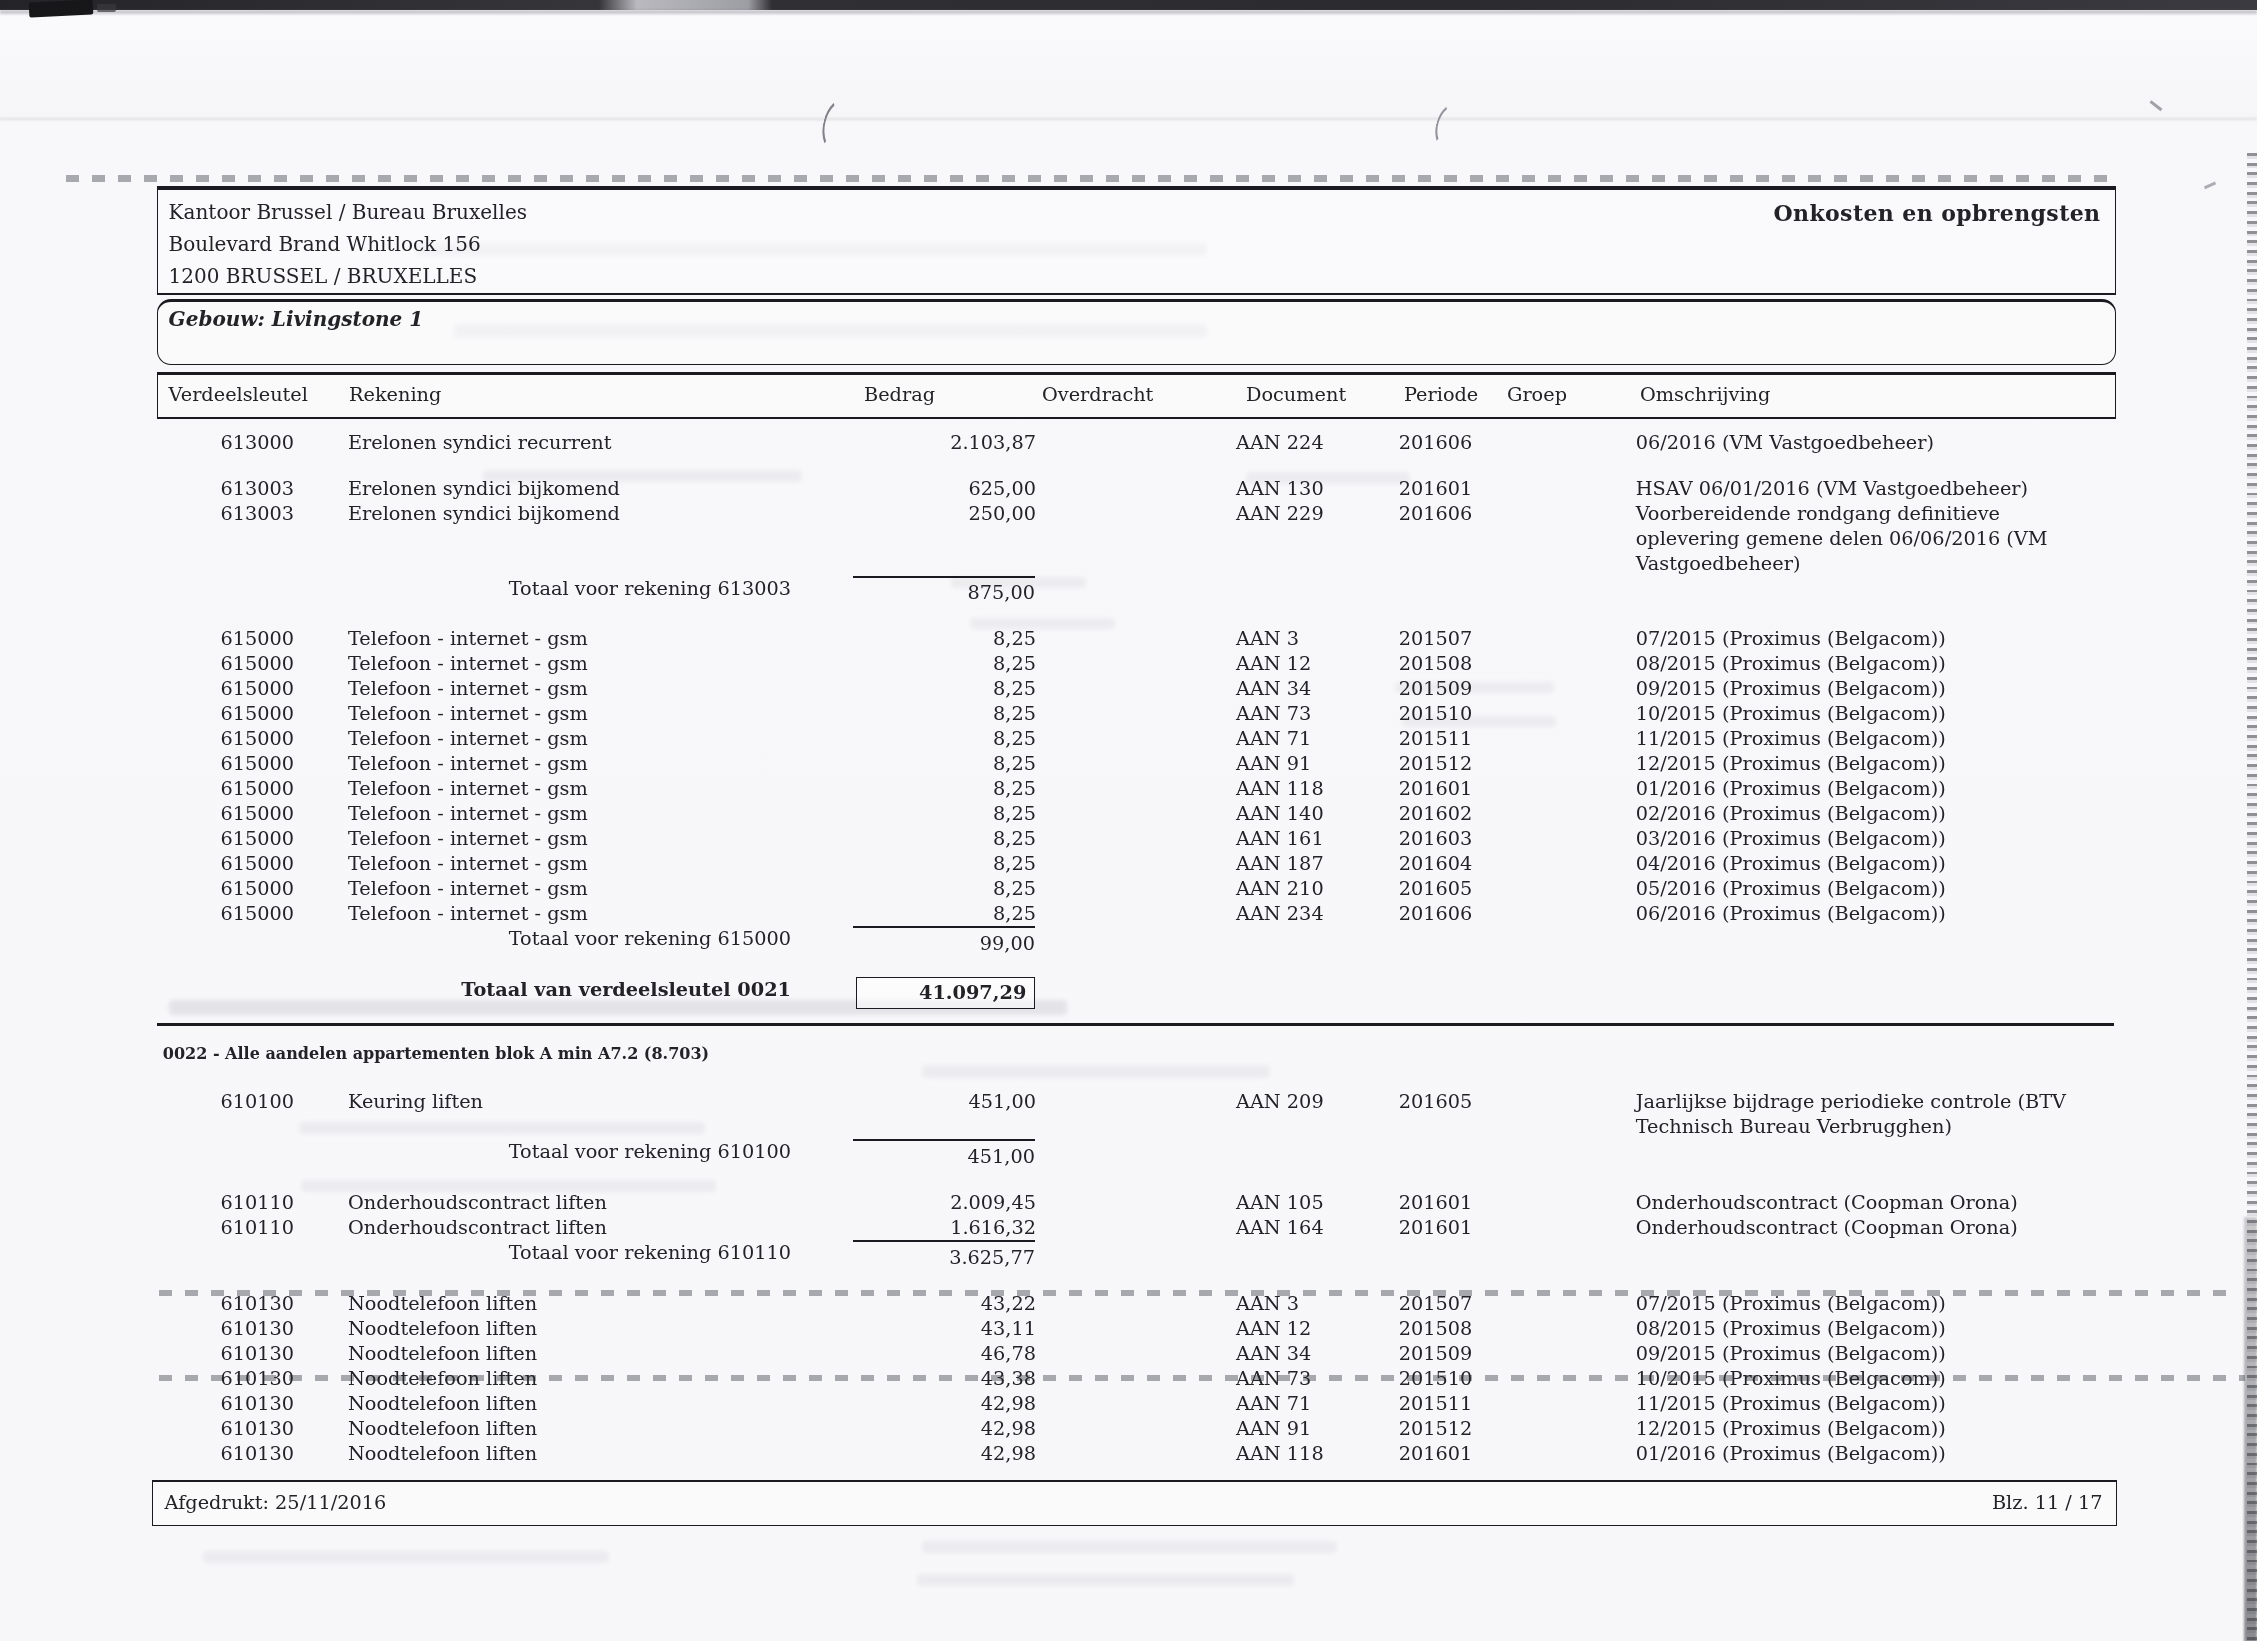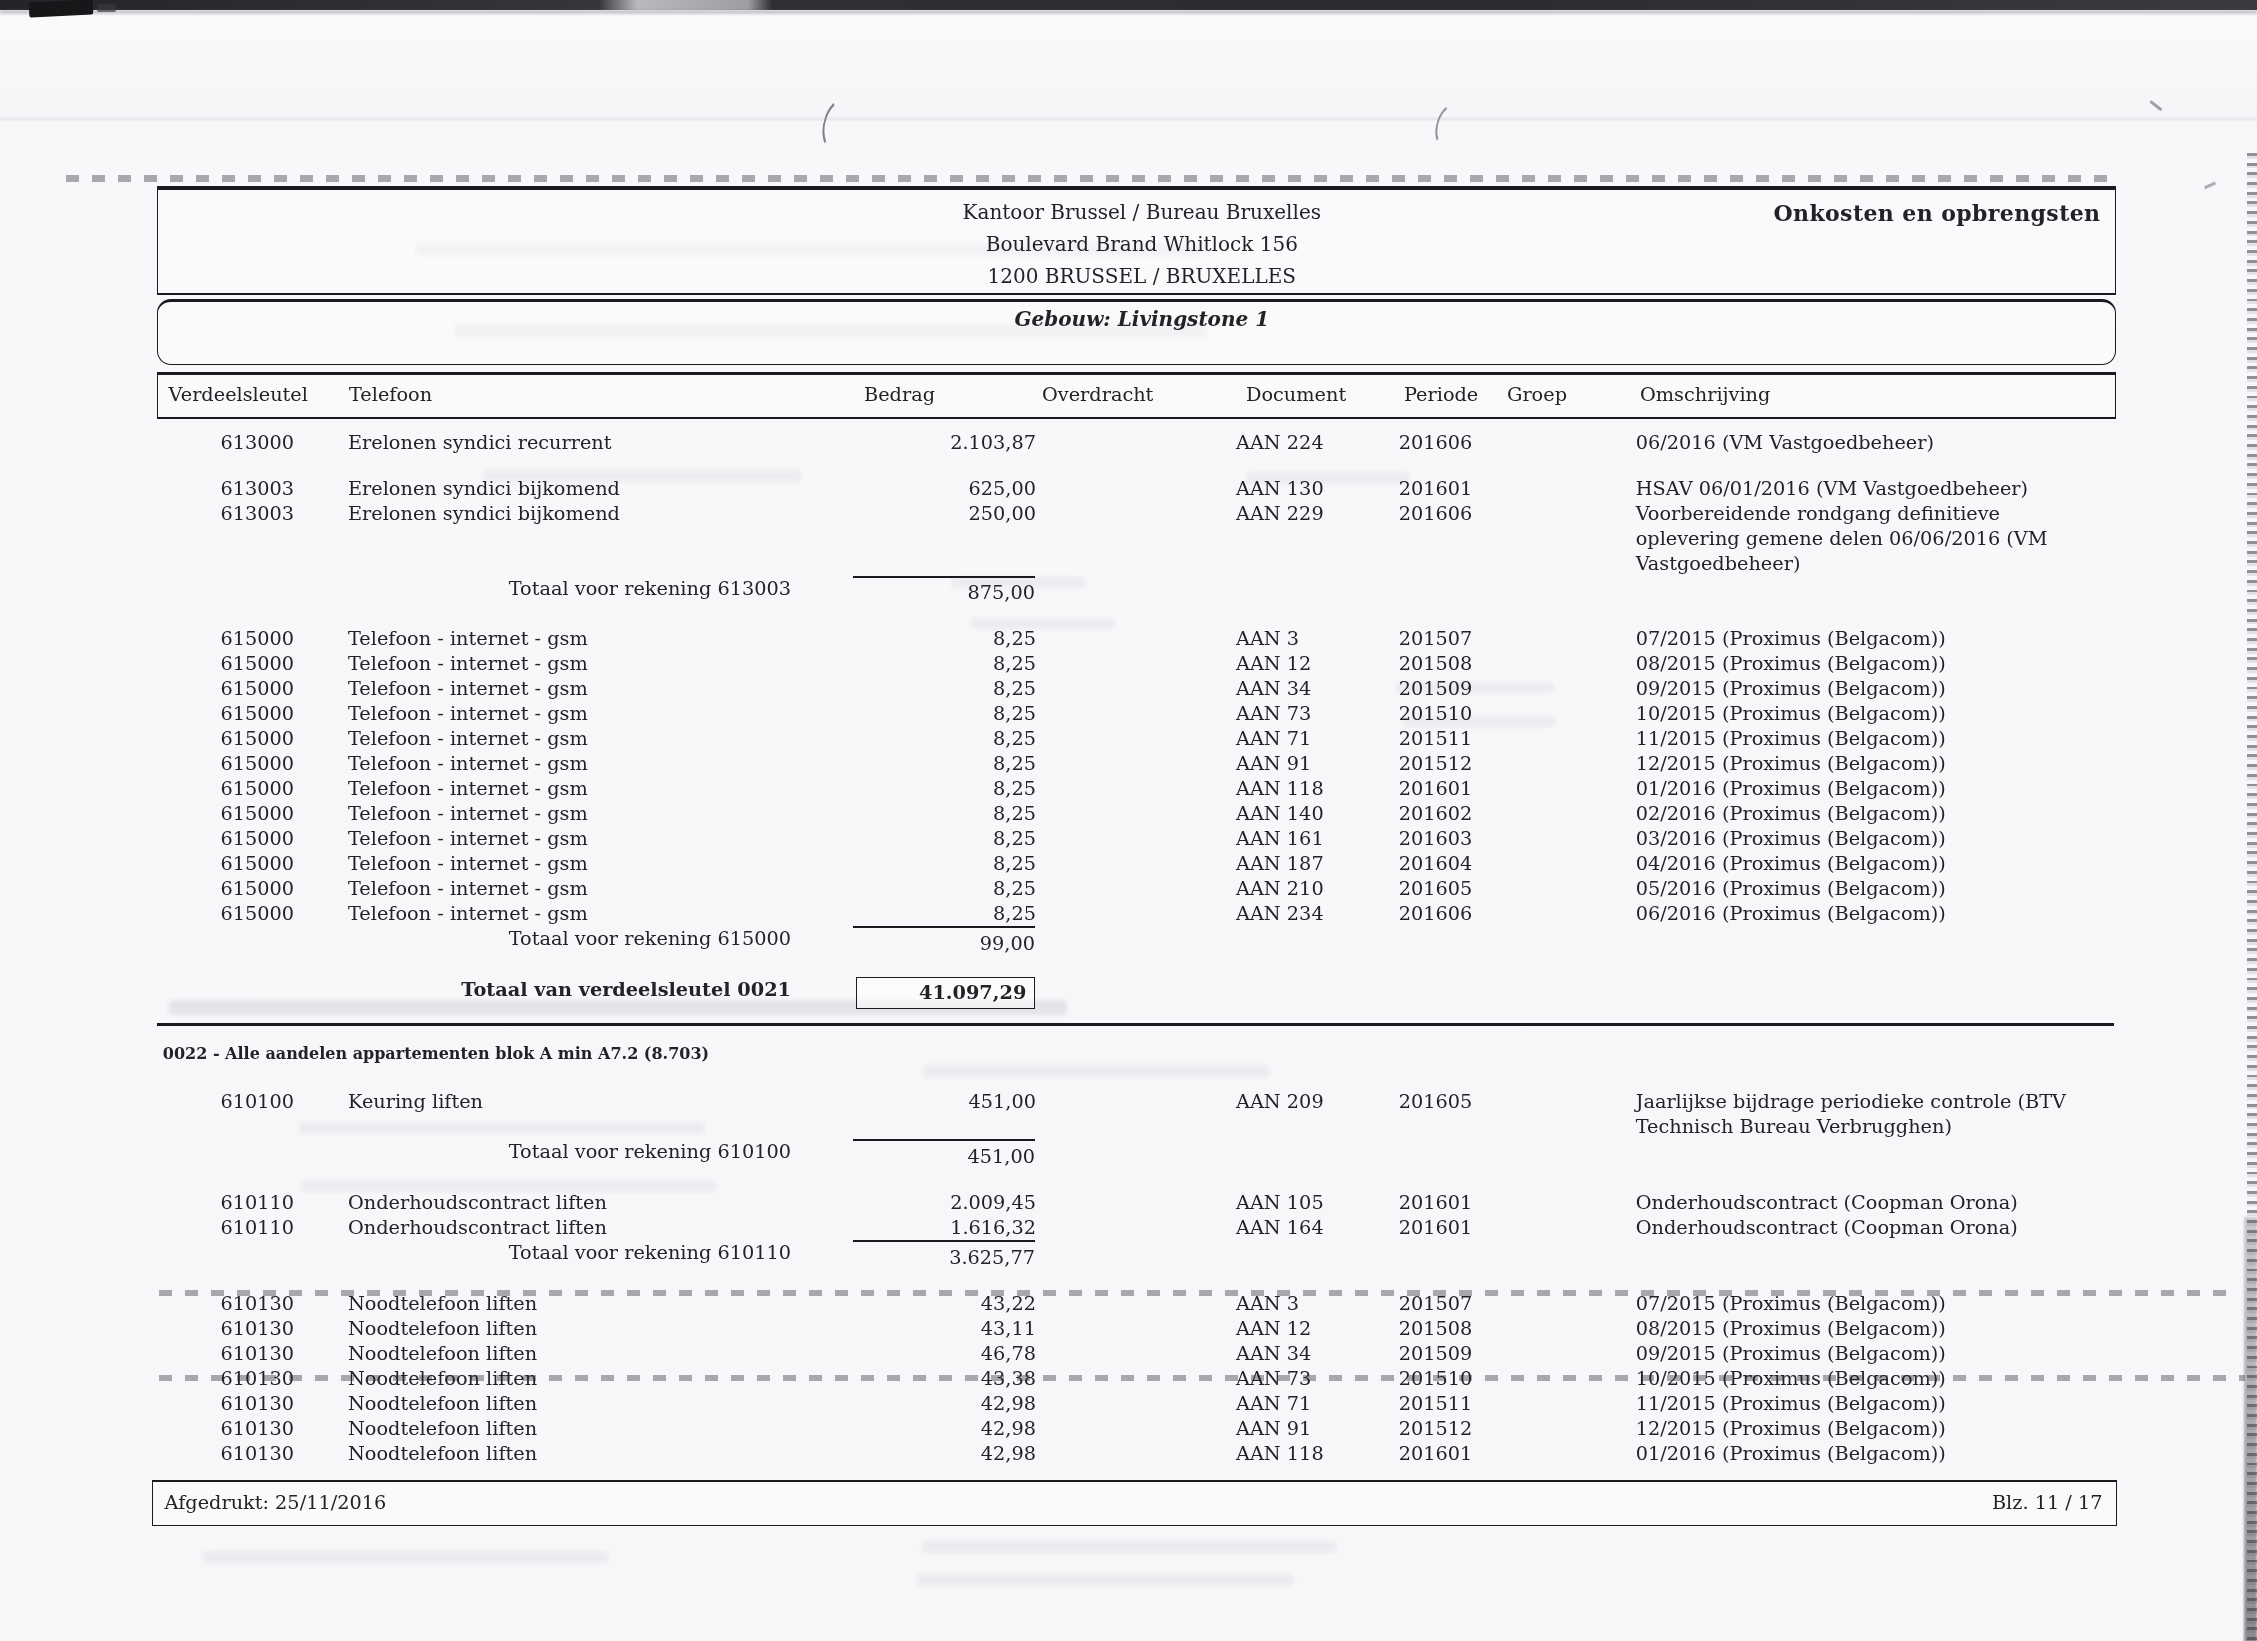--- a/index.html
+++ b/index.html
@@ -23,21 +23,21 @@
   .speck1{left:2149px;top:104px;width:13.5px;height:2.9px;background:#8a8a92;transform:rotate(38deg);opacity:.8;}
   .speck2{left:2204px;top:184px;width:11.6px;height:2.9px;background:#9a9aa2;transform:rotate(-24deg);opacity:.8;}
   .edge-dashes{right:0;top:153px;width:9.7px;height:1489px;
     background:repeating-linear-gradient(180deg,rgba(40,40,48,.50) 0 2.9px,rgba(130,130,140,.18) 2.9px 5.8px,rgba(0,0,0,0) 5.8px 9.7px);}
   .edge-dark{right:0;top:1217px;width:12.6px;height:425px;
     background:linear-gradient(180deg,rgba(70,70,80,.25),rgba(50,50,58,.55));filter:blur(1px);}
   .ghost{position:absolute;background:#3c4258;opacity:.06;filter:blur(2.1px);border-radius:3.9px;}
   .ghost.strong{opacity:.10;}
   .ghost.dots{background:repeating-linear-gradient(90deg,#262a36 0 12.6px,rgba(0,0,0,0) 12.6px 26px);opacity:.38;filter:blur(0.5px);border-radius:0;}
   
-  .box{position:absolute;border:1.9px solid #1a1a20;text-align:center;}
+  .box{position:absolute;border:1.9px solid #1a1a20;}
   .header-box{left:157px;top:186px;width:1957px;height:103px;border-top-width:4.8px;border-bottom-width:2.9px;background:rgba(255,255,255,.35);}
   .office-line{margin-left:10.6px;font-size:20px;line-height:32px;}
   .office-block{padding-top:5.8px;}
   .report-title{position:absolute;top:9.7px;right:14.5px;font-weight:bold;font-size:22px;letter-spacing:0.4px;}
   .building-box{left:157px;top:299px;width:1957px;height:62px;border-top-width:3.9px;background:rgba(255,255,255,.3);border-radius:14px;}
   .building-line{margin-left:10.6px;font-size:20px;font-weight:bold;font-style:italic;line-height:28px;}
   .building-block{padding-top:2.9px;}
   .colhead-box{left:157px;top:372px;width:1957px;height:42px;border-top-width:3.9px;border-bottom-width:2.9px;background:rgba(255,255,255,.3);}
   .colhead-box span{position:absolute;top:7.7px;font-size:19.3px;white-space:nowrap;}
   .ch-verdeelsleutel{left:10.6px;}  .ch-rekening{left:191px;} .ch-bedrag{left:706px;}
@@ -110,21 +110,21 @@
 </div>
 
 <div class="box building-box">
   <div class="building-block">
     <div class="building-line">Gebouw: Livingstone 1</div>
   </div>
 </div>
 
 <div class="box colhead-box">
   <span class="ch-verdeelsleutel">Verdeelsleutel</span>
-  <span class="ch-rekening">Telefoon</span>
+  <span class="ch-rekening">Rekening</span>
   <span class="ch-bedrag">Bedrag</span>
   <span class="ch-overdracht">Overdracht</span>
   <span class="ch-document">Document</span>
   <span class="ch-periode">Periode</span>
   <span class="ch-groep">Groep</span>
   <span class="ch-omschrijving">Omschrijving</span>
 </div>
 
 <div class="table-body" id="table-body">
     <div class="trow">

